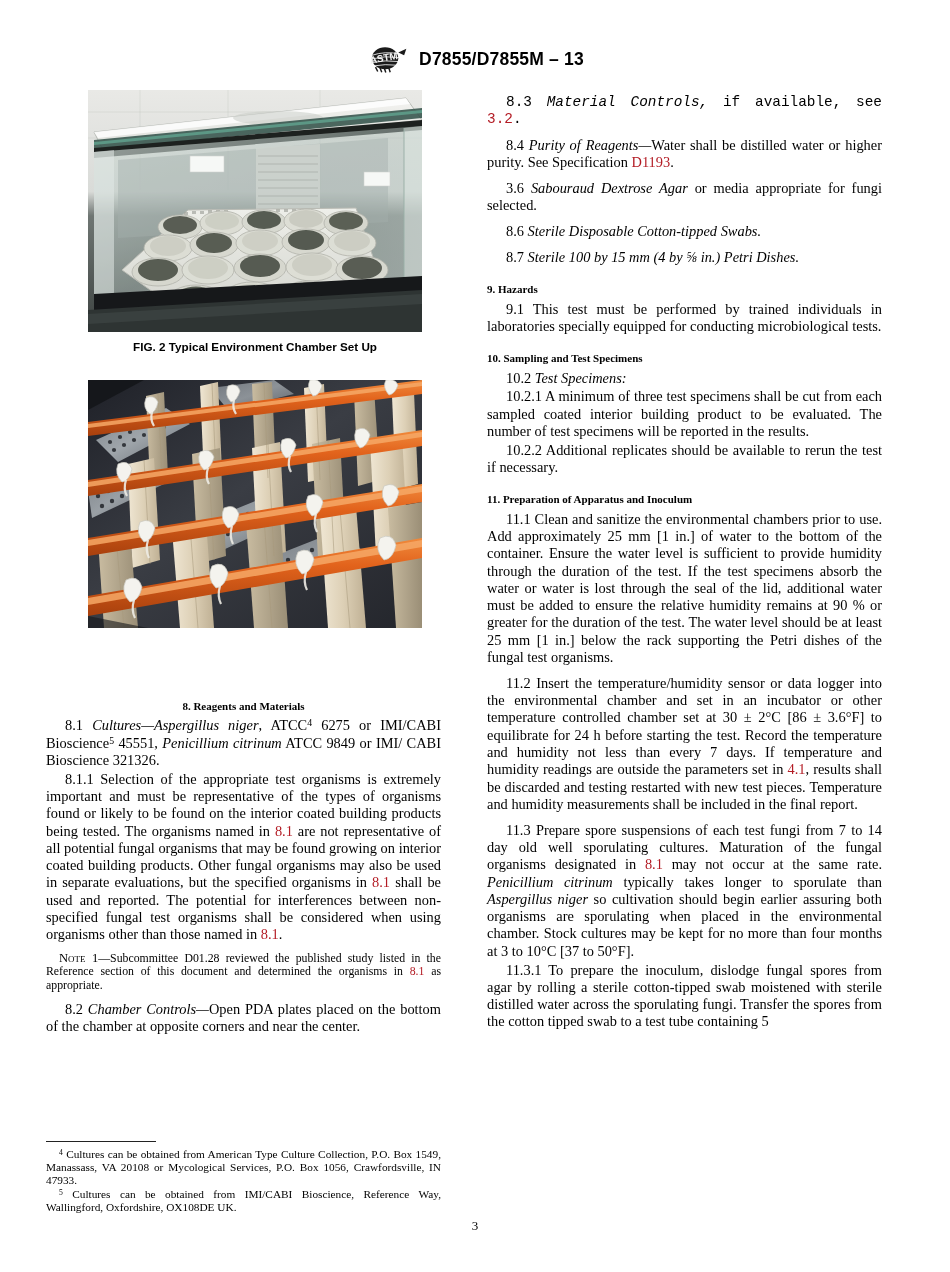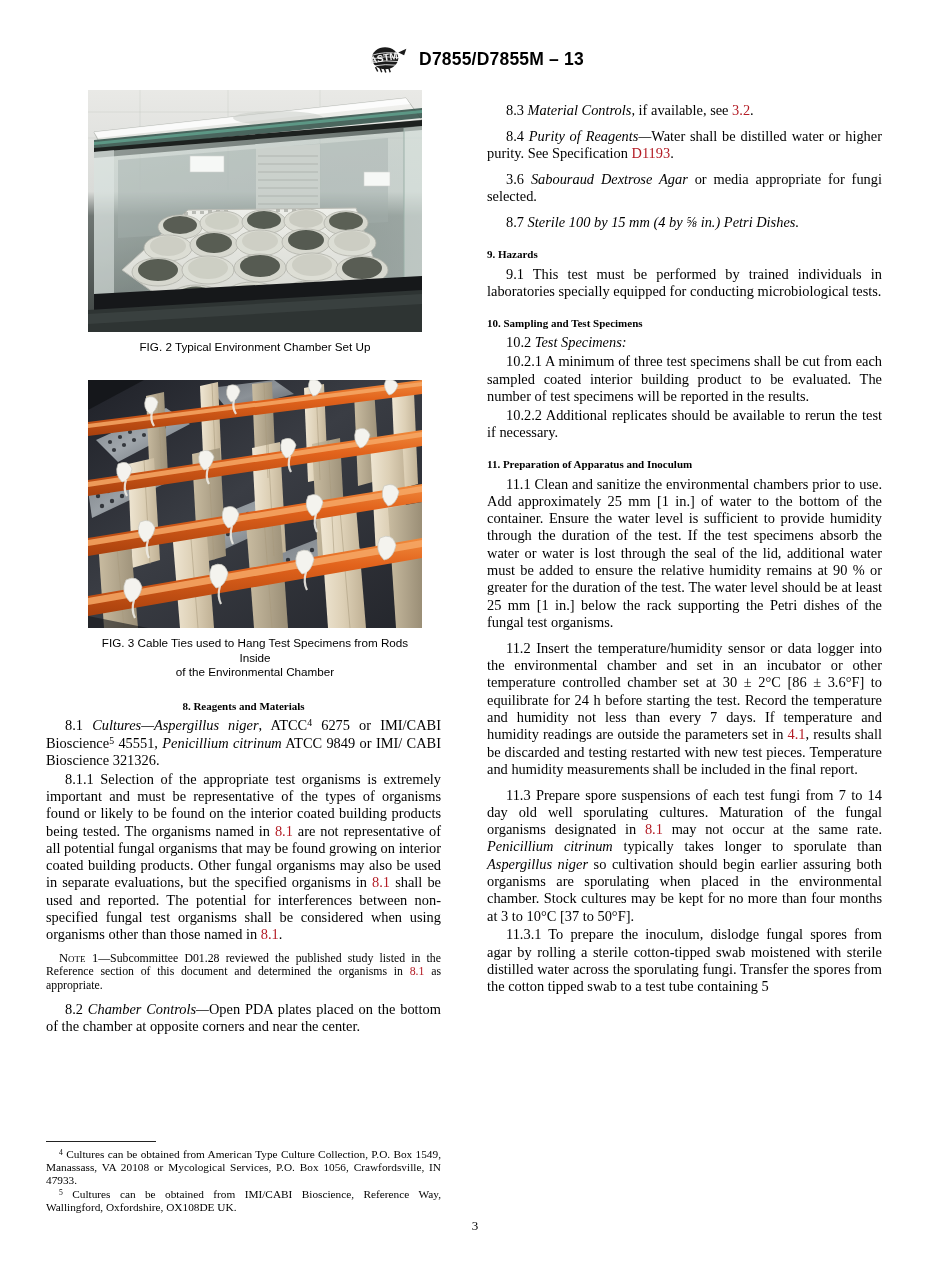--- a/index.html
+++ b/index.html
@@ -55,21 +55,21 @@
 
   
   p {
     margin: 0;
     text-align: justify;
     text-justify: inter-word;
     hyphens: manual;
   }
   .para { text-indent: 19px; margin-top: 8.5px; }
   .para.tight { margin-top: 1.5px; }
-  .para.first { margin-top: 12px; }
+  .para.first { margin-top: 4px; font-family: Liberation Mono, monospace; }
   .sec-head {
     font-weight: bold;
     font-size: 11px;
     margin-top: 15px;
     margin-bottom: 2px;
     text-indent: 0;
     text-align: left;
   }
   .sec-head.first { margin-top: 0; text-align: center; }
   .num { white-space: nowrap; }
@@ -107,21 +107,21 @@
     line-height: 13.2px;
     text-indent: 13px;
     text-align: justify;
     margin: 0 0 0.5px 0;
   }
 
   
   .figure { position: absolute; left: 88px; width: 334px; }
   .fig-caption {
     font-family: "Liberation Sans", "DejaVu Sans", sans-serif;
-    font-weight: normal;
+    font-weight: bold;
     font-size: 11.7px;
     line-height: 14.5px;
     text-align: center;
     margin-top: 8px;
     color: #000;
   }
   .photo {
     width: 334px;
     position: relative;
     overflow: hidden;
@@ -457,24 +457,20 @@
         <path d="M228 134 q-3 10 1 18"></path>
         <path d="M46 220 q-3 10 1 18"></path>
         <path d="M132 206 q-3 10 1 18"></path>
         <path d="M218 192 q-3 10 1 18"></path>
       </g>
 
       <polygon points="0,0 56,0 0,30" fill="#14161a" opacity="0.9"></polygon>
       <polygon points="0,236 60,248 0,248" fill="#15171b" opacity="0.6"></polygon>
     </svg>
   </div>
-  <div class="fig-caption">
-    <div>FIG. 3 Cable Ties used to Hang Test Specimens from Rods Inside</div>
-    <div>of the Environmental Chamber</div>
-  </div>
 </div>
 
 <div class="col col-left" style="top:698px;">
 
   <p class="sec-head first">8.  Reagents and Materials</p>
 
   <p class="para tight">
     <span class="num">8.1</span>
     <span class="it">Cultures—Aspergillus niger</span><span>, ATCC</span><sup>4</sup><span> 6275 or IMI/CABI Bioscience</span><sup>5</sup><span> 45551, </span><span class="it">Penicillium citrinum</span><span> ATCC 9849 or IMI/ CABI Bioscience 321326.</span>
   </p>
@@ -513,20 +509,24 @@
   <p class="para">
     <span class="num">8.4</span>
     <span class="it">Purity of Reagents—</span><span>Water shall be distilled water or higher purity. See Specification </span><a class="ref">D1193</a><span>.</span>
   </p>
 
   <p class="para">
     <span class="num">3.6</span>
     <span class="it">Sabouraud Dextrose Agar</span><span> or media appropriate for fungi selected.</span>
   </p>
 
+  <p class="para">
+    <span class="num">8.6</span>
+    <span class="it">Sterile Disposable Cotton-tipped Swabs.</span>
+  </p>
 
   <p class="para">
     <span class="num">8.7</span>
     <span class="it">Sterile 100 by 15 mm (4 by </span><span class="it">⅝</span><span class="it"> in.) Petri Dishes.</span>
   </p>
 
   <p class="sec-head">9.  Hazards</p>
 
   <p class="para tight">
     <span class="num">9.1</span><span> This test must be performed by trained individuals in laboratories specially equipped for conducting microbiological tests.</span>

